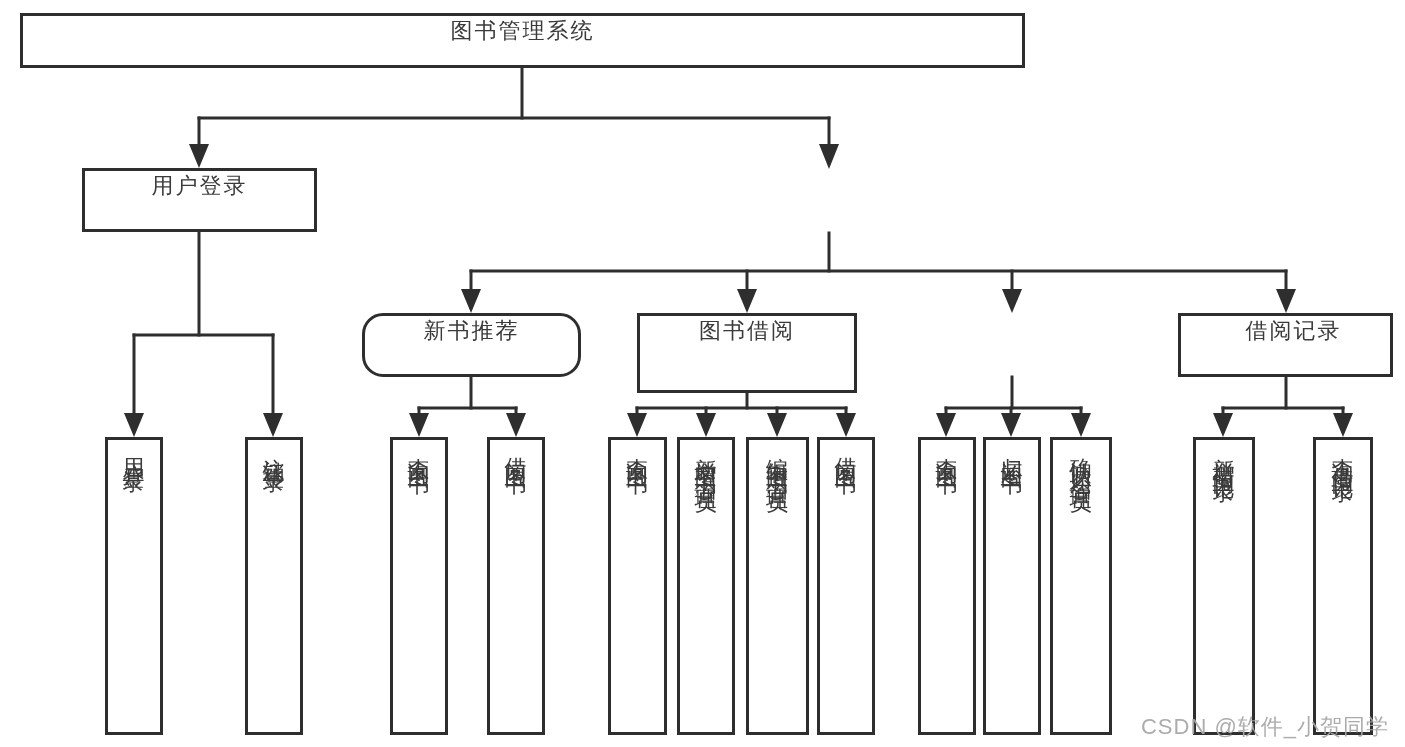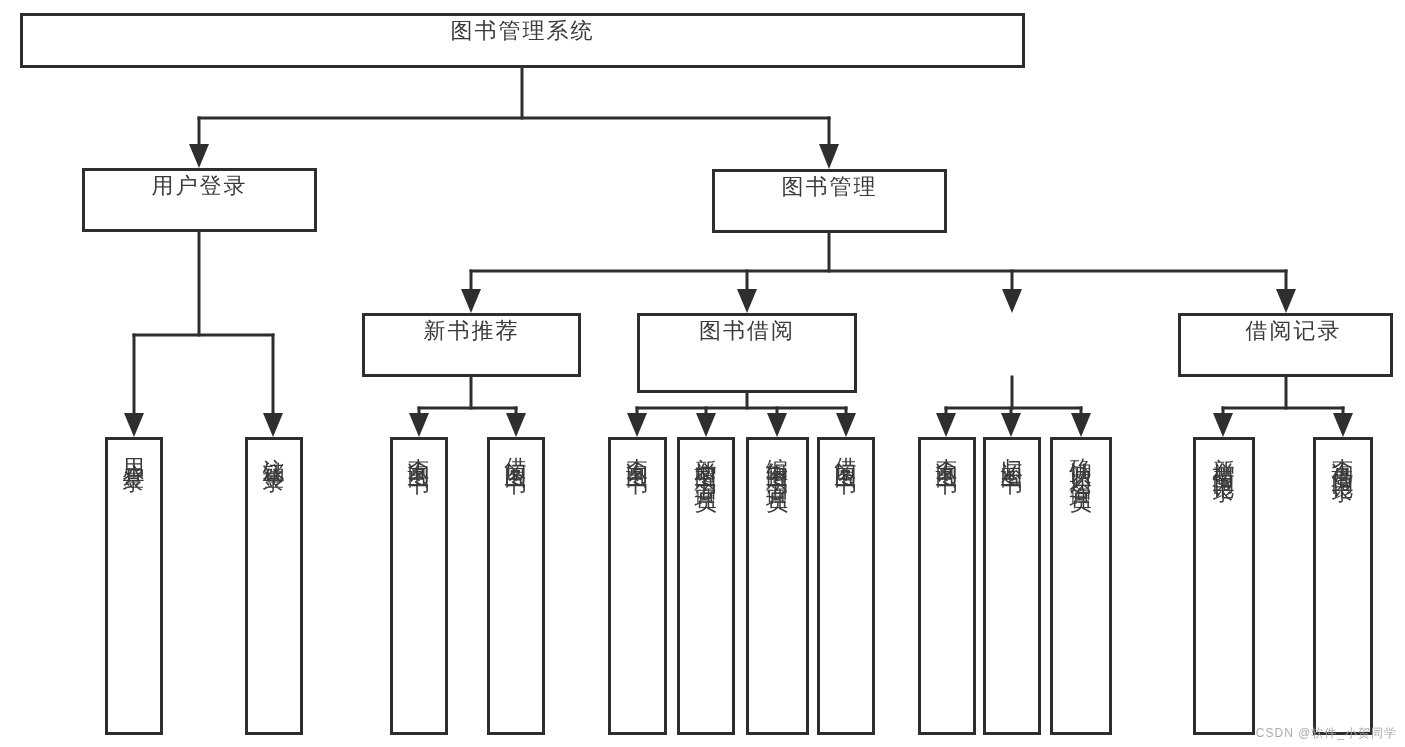--- a/index.html
+++ b/index.html
@@ -38,44 +38,44 @@
     text-orientation: mixed;
     font-size: 22px;
     letter-spacing: 5px;
     line-height: 1.05;
     white-space: nowrap;
   }
   
   .n-root   { left: 20px;   top: 13px;  width: 1005px; height: 55px; }
   .n-login  { left: 82px;   top: 168px; width: 235px;  height: 64px; }
   .n-mgmt   { left: 712px;  top: 169px; width: 235px;  height: 64px; }
-  .n-rec    { left: 362px;  top: 313px; width: 219px;  height: 64px; }
+  .n-rec    { left: 362px;  top: 313px; width: 219px;  height: 64px; border-radius: 21px; }
   .n-borrow { left: 637px;  top: 313px; width: 220px;  height: 80px; }
   .n-cur    { left: 902px;  top: 313px; width: 220px;  height: 64px; }
   .n-recs   { left: 1178px; top: 313px; width: 215px;  height: 64px; padding-left: 16px; }
   
   .leaf { top: 437px; height: 298px; }
   .n-a1 { left: 105px;  width: 58px; }
   .n-a2 { left: 245px;  width: 58px; }
   .n-b1 { left: 390px;  width: 58px; }
   .n-b2 { left: 487px;  width: 58px; }
   .n-c1 { left: 608px;  width: 59px; }
   .n-c2 { left: 677px;  width: 58px; }
   .n-c3 { left: 746px;  width: 63px; }
   .n-c4 { left: 817px;  width: 58px; }
   .n-d1 { left: 918px;  width: 58px; }
   .n-d2 { left: 983px;  width: 58px; }
   .n-d3 { left: 1050px; width: 62px; }
   .n-e1 { left: 1193px; width: 62px; }
   .n-e2 { left: 1313px; width: 60px; }
   .watermark {
     position: absolute;
-    right: 8px;
+    right: 16px;
     bottom: 5px;
-    font-size: 12px;
+    font-size: 22px;
     color: rgba(168,168,168,0.95);
     letter-spacing: 1px;
     z-index: 10;
     white-space: nowrap;
   }
 </style>
 </head>
 <body>
 
 <div class="canvas">
@@ -146,23 +146,20 @@
     </g>
   </svg>
 
   <div class="node h n-root">
     <span class="label">图书管理系统</span>
   </div>
 
   <div class="node h n-login">
     <span class="label">用户登录</span>
   </div>
-  <div class="node h n-mgmt">
-    <span class="label">图书管理</span>
-  </div>
 
   <div class="node h n-rec">
     <span class="label">新书推荐</span>
   </div>
   <div class="node h n-borrow">
     <span class="label">图书借阅</span>
   </div>
   <div class="node h n-recs">
     <span class="label">借阅记录</span>
   </div>

